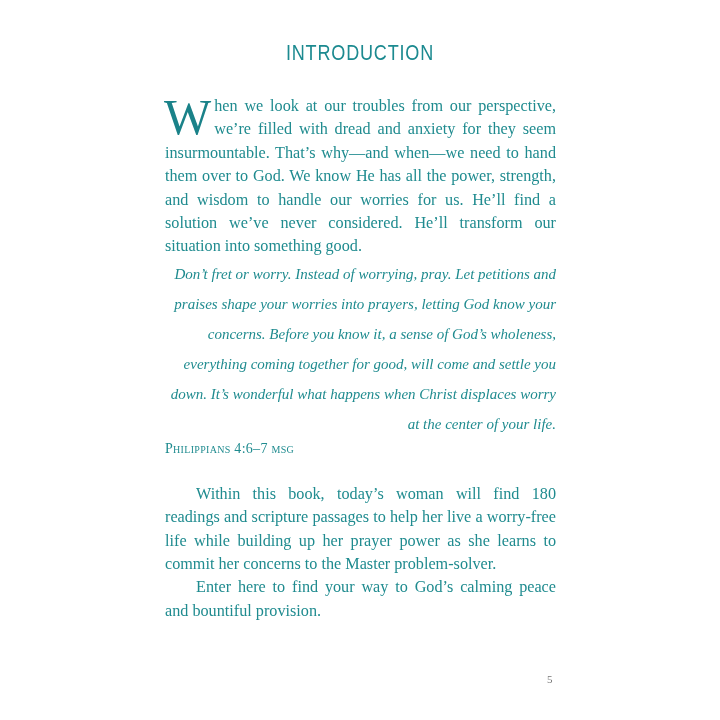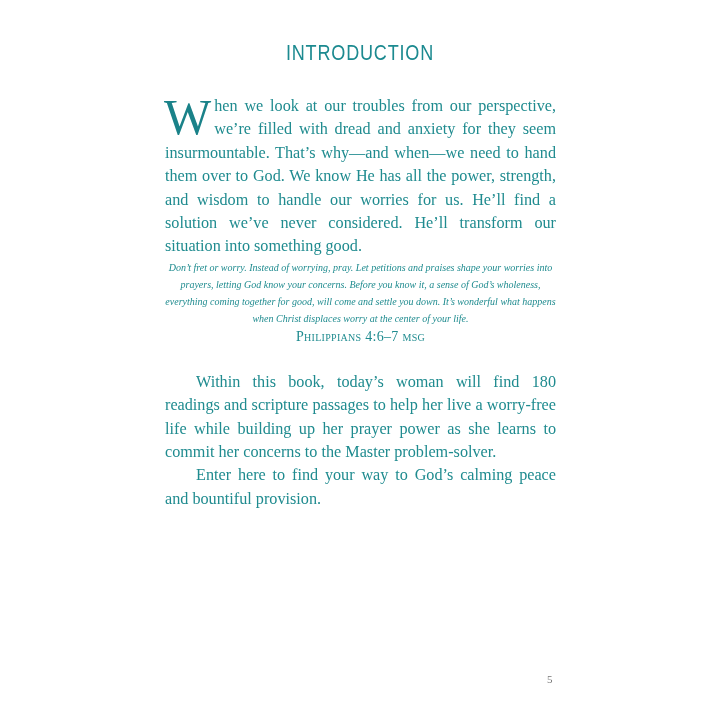--- a/index.html
+++ b/index.html
@@ -15,24 +15,24 @@
     font-family:"Liberation Serif", serif; font-size:16.2px; line-height:23.4px;
     color:#1f8b8f; text-align:justify;
   }
   .body p { margin:0; }
   .indent { text-indent:31px; }
   .dropcap {
     float:left; font-size:50px; line-height:38px; margin:3px 3px 0 -1px;
     font-family:"Liberation Serif", serif; color:#1a8289;
   }
   .quote {
-    margin:24px 8px 0 8px; font-style:italic; text-align:center;
-    font-size:10px; line-height:17px;
+    margin:24px 8px 0 8px; font-style:italic; text-align:right;
+    font-size:15px; line-height:30px;
   }
-  .ref { text-align:center; font-variant:small-caps; font-size:14px; line-height:20px; letter-spacing:0.3px; margin-top:2px; }
+  .ref { text-align:left; font-variant:small-caps; font-size:14px; line-height:20px; letter-spacing:0.3px; margin-top:2px; }
   .gap { height:24px; }
   .pagenum {
     position:absolute; left:547px; top:673px; font-family:"Liberation Serif", serif;
     font-size:11px; color:#777;
   }
 </style>
 </head>
 <body>
 
 <div class="page">

